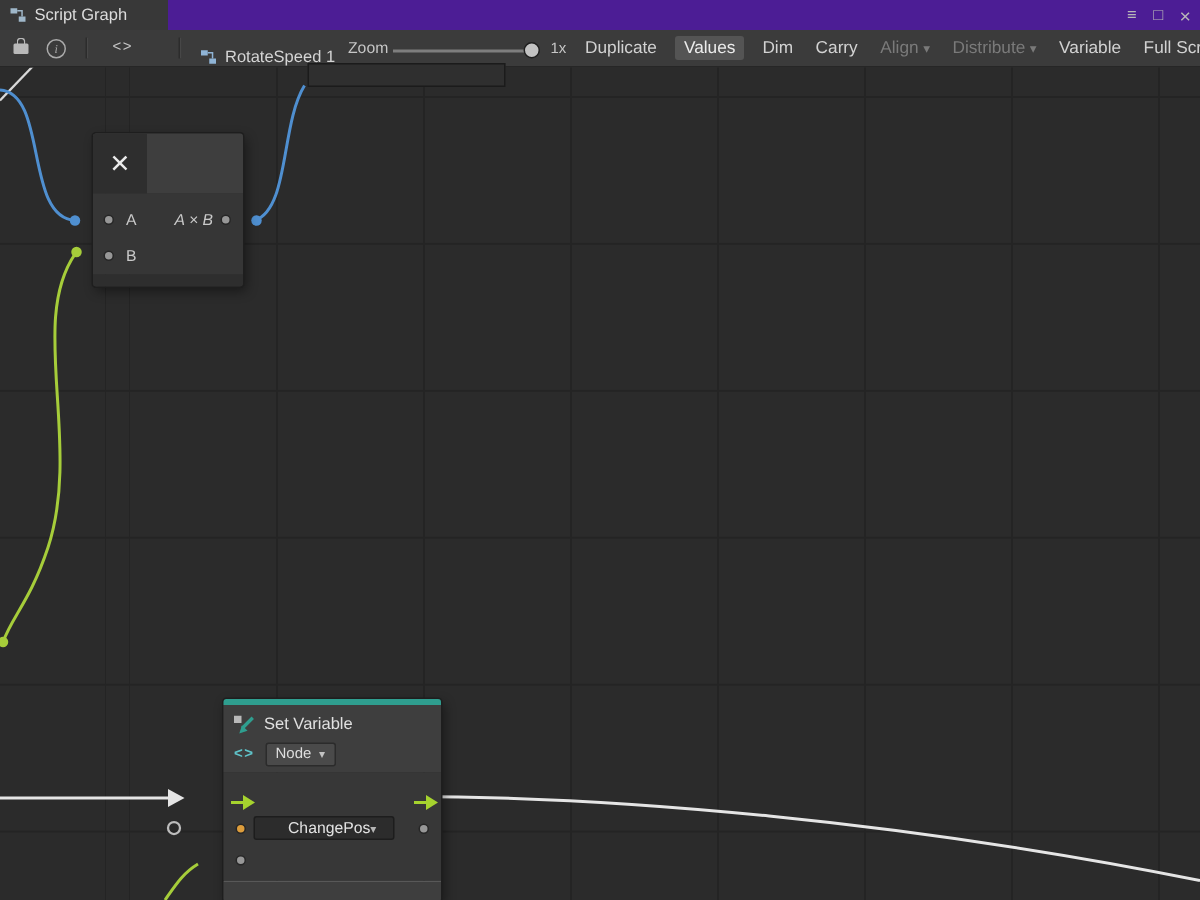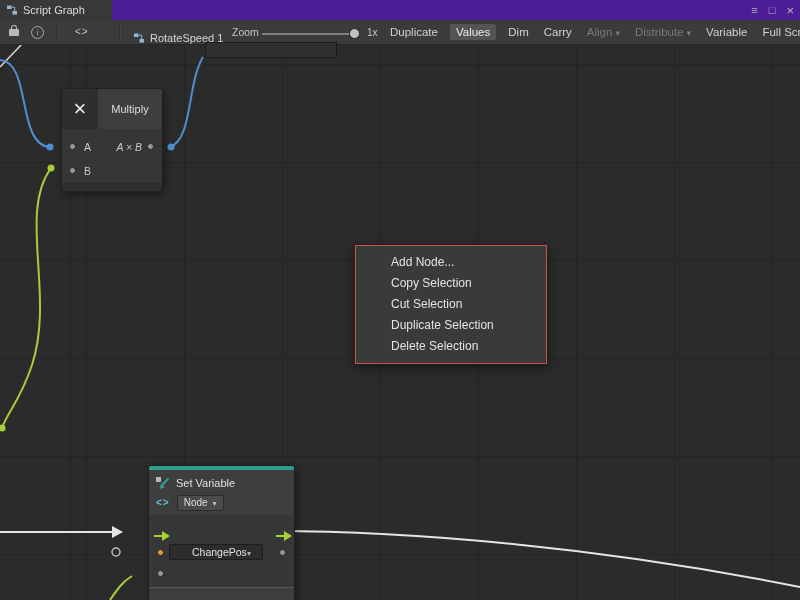--- a/index.html
+++ b/index.html
@@ -176,21 +176,20 @@
       <circle cx="171" cy="102" r="3.5" fill="#4f8fd0"></circle>
       <circle cx="51" cy="123" r="3.5" fill="#a6cd3a"></circle>
       <circle cx="2" cy="383" r="3.5" fill="#a6cd3a"></circle>
       <circle cx="116" cy="507" r="4" fill="none" stroke="#bdbdbd" stroke-width="1.5"></circle>
       <circle cx="281" cy="507" r="4" fill="none" stroke="#bdbdbd" stroke-width="1.5"></circle>
     </svg>
 
     <div class="node multiply">
       <div class="hdr">
         <div class="iconbox">×</div>
-        <div class="ttl">Multiply</div>
       </div>
       <div class="body">
         <div class="mrow">
           <span class="pdot" style="left:7px;top:8px;"></span>
           <span class="l">A</span>
           <span class="r">A × B</span>
           <span class="pdot" style="right:8px;top:8px;"></span>
         </div>
         <div class="mrow">
           <span class="pdot" style="left:7px;top:8px;"></span>
@@ -244,22 +243,15 @@
           </span>
           <span class="pdot" style="right:8px;top:7px;"></span>
         </div>
         <div class="svrow">
           <span class="pdot" style="left:8px;top:7px;"></span>
         </div>
       </div>
       <div class="ftr"></div>
     </div>
 
-    <div class="ctxmenu">
-      <div class="mi">Add Node...</div>
-      <div class="mi">Copy Selection</div>
-      <div class="mi">Cut Selection</div>
-      <div class="mi">Duplicate Selection</div>
-      <div class="mi">Delete Selection</div>
-    </div>
 
   </div>
 </div>
 
 </body></html>

